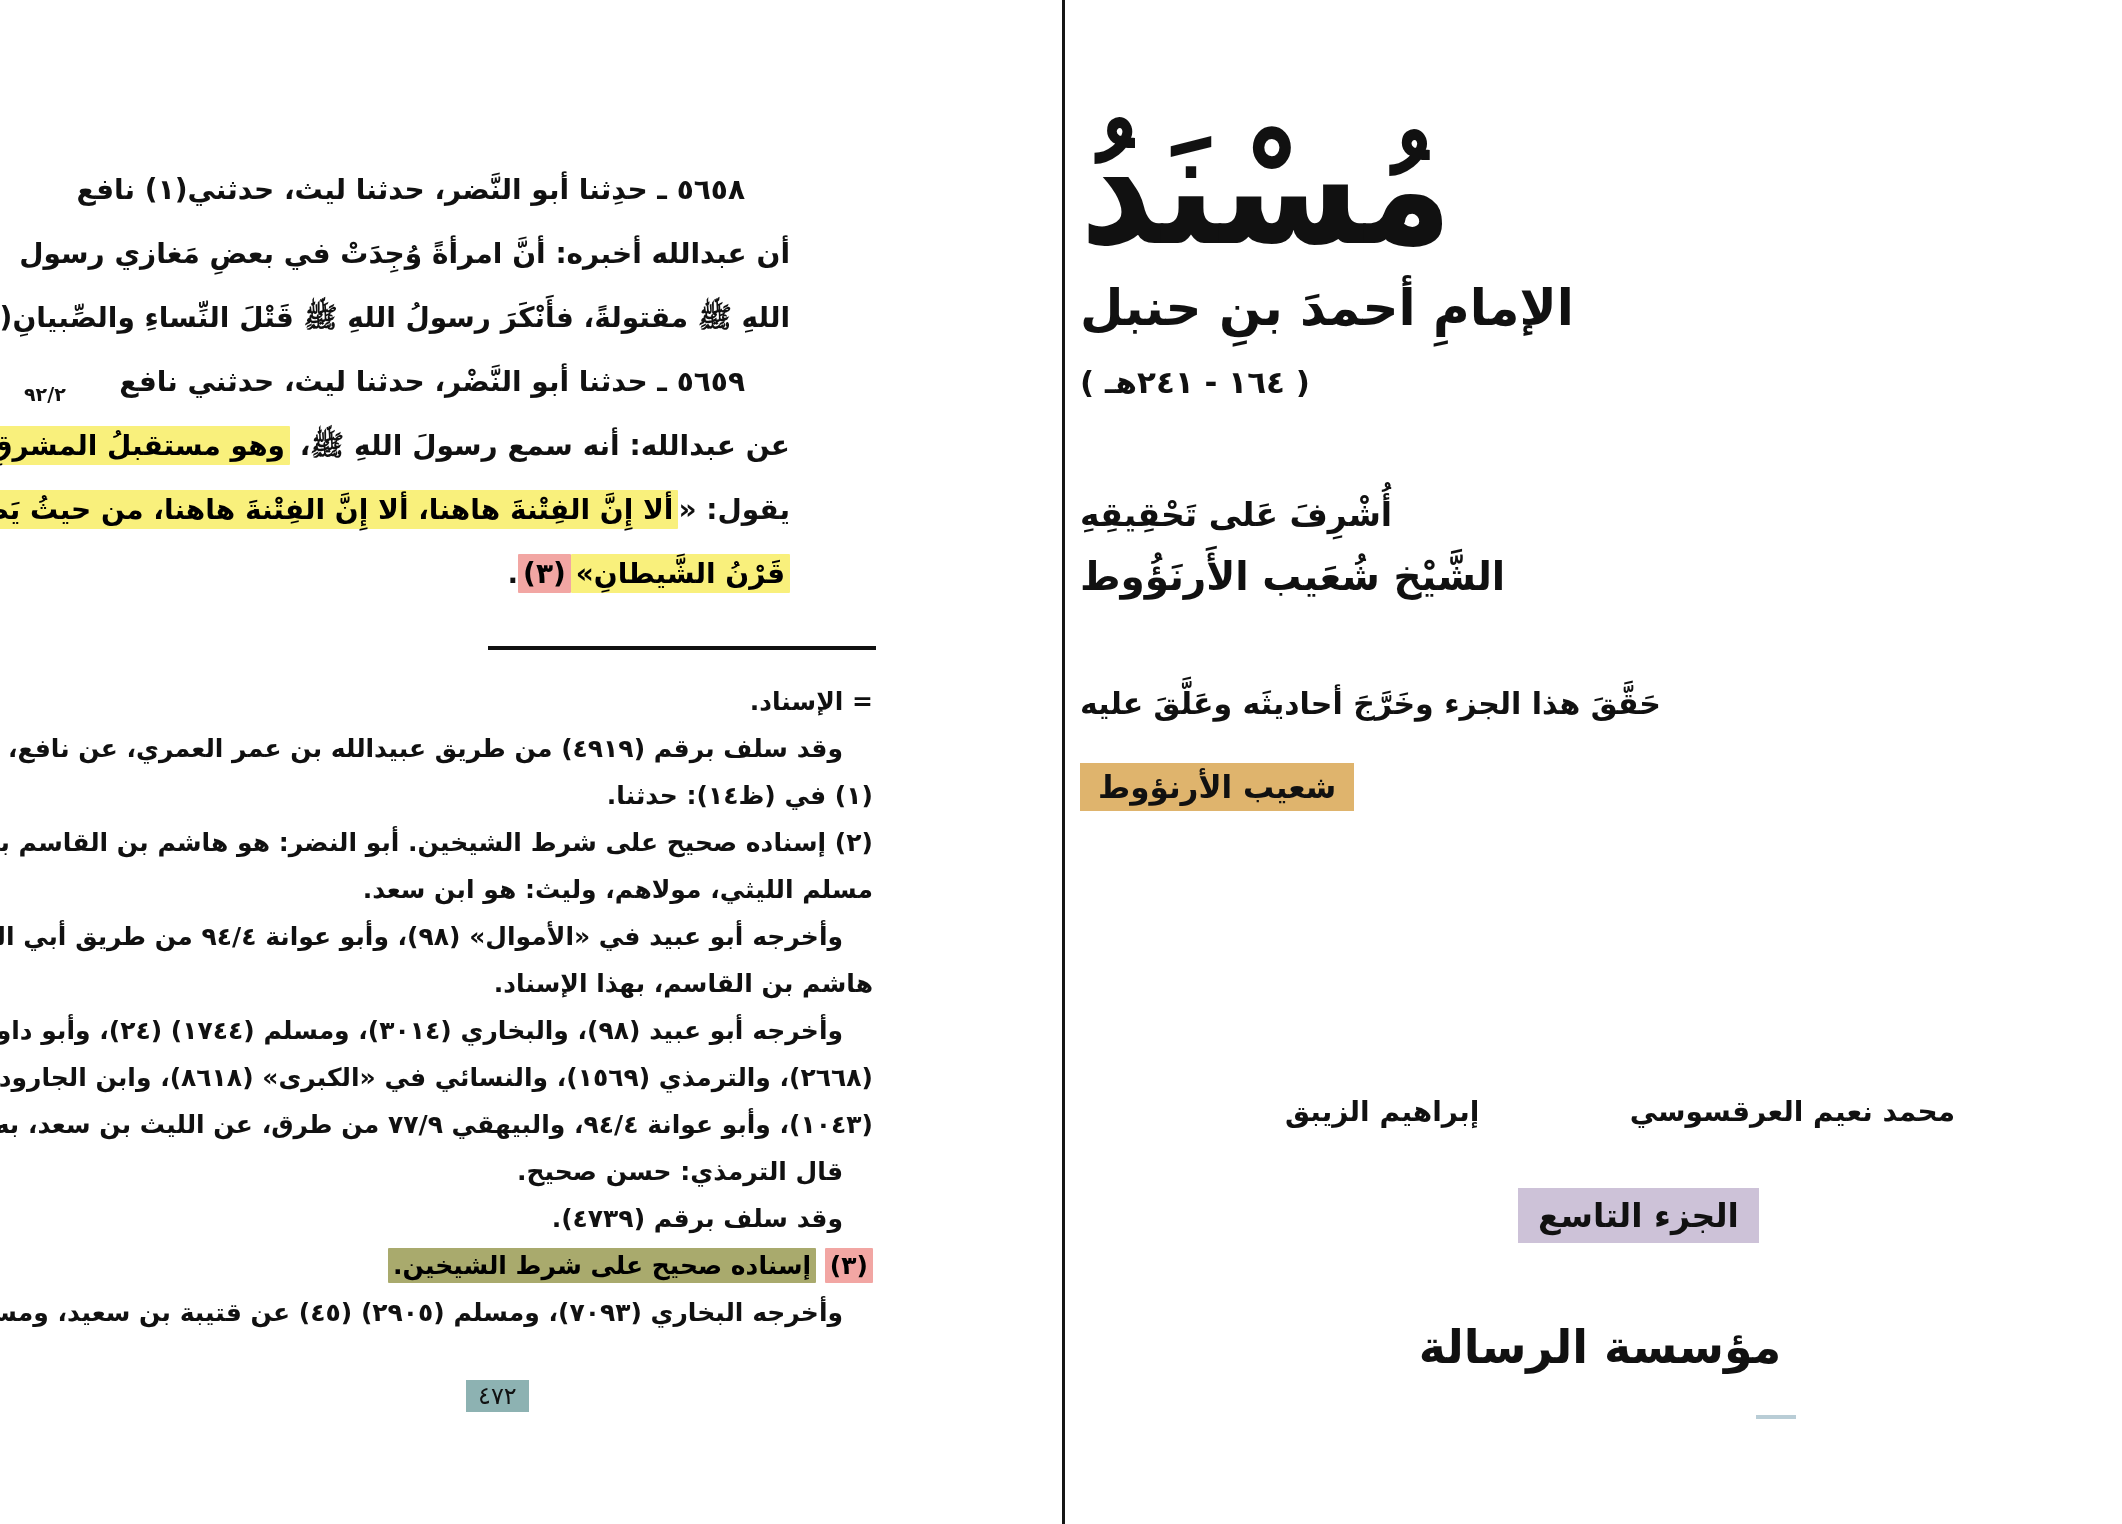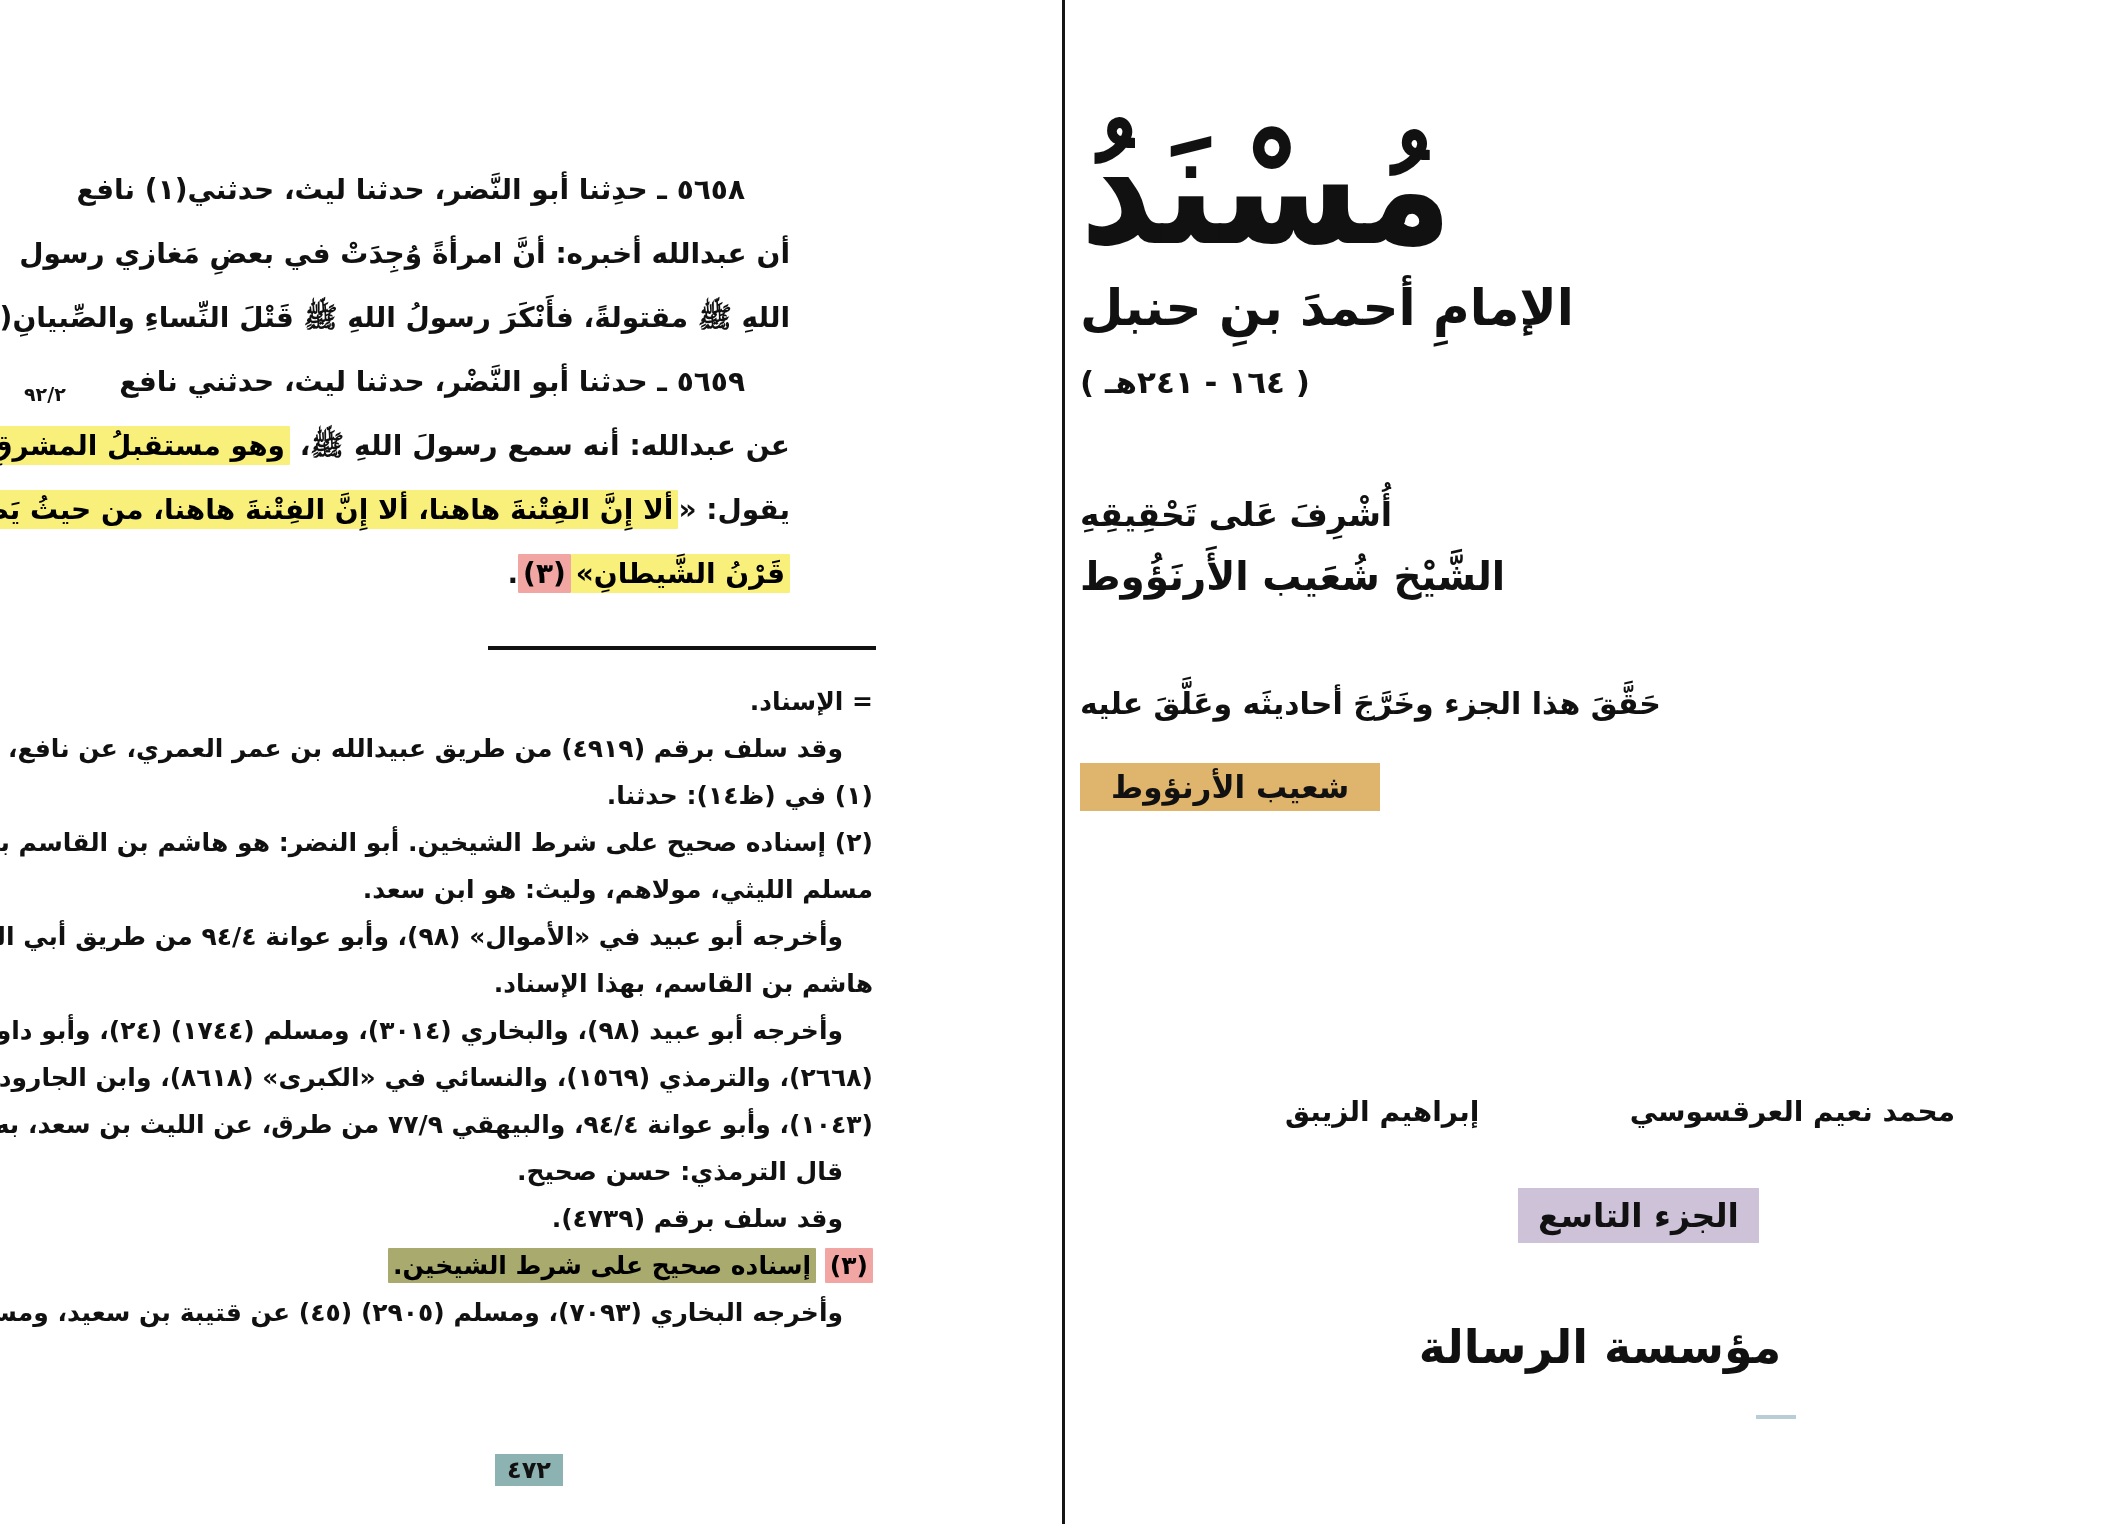--- a/index.html
+++ b/index.html
@@ -17,33 +17,33 @@
   mark{padding:3px 5px;border-radius:1px;}
   .hl-y{background:var(--hl_yellow);}
   .hl-p{background:var(--hl_pink);}
   .hl-o{background:var(--hl_olive);}
   .fn-sep{position:absolute;left:488px;top:646px;width:388px;height:4px;background:#111;}
   .footnotes{position:absolute;left:78px;top:678px;width:795px;direction:rtl;}
   .fn-line{position:relative;height:47px;line-height:47px;font-size:25px;font-weight:bold;
            text-align:right;white-space:nowrap;}
   .fn-line.indent{padding-right:30px;}
   .page-number{
-    position:absolute;left:466px;top:1454px;background:var(--hl_teal);
-    font-size:24px;font-weight:bold;padding:2px 12px;direction:rtl;margin-left:29px;
+    position:absolute;left:466px;top:1380px;background:var(--hl_teal);
+    font-size:24px;font-weight:normal;padding:2px 12px;direction:rtl;
   }
   
   .right-page{position:absolute;left:1080px;top:0;width:1000px;text-align:left;direction:rtl;}
   .title-word{margin-top:92px;font-size:142px;line-height:1.35;font-weight:bold;transform:scaleY(1.12);}
   .title-author{margin-top:-6px;font-size:50px;line-height:1.2;font-weight:bold;}
   .title-dates{margin-top:26px;font-size:31px;font-weight:bold;}
   .supervised{margin-top:86px;font-size:33px;font-weight:bold;line-height:1.75;}
   .supervised .l2{font-size:39px;}
   .verified{margin-top:74px;font-size:30px;font-weight:bold;}
   .editor-main{display:inline-block;margin-top:42px;background:var(--hl_tan);
-               font-size:31px;font-weight:bold;padding:6px 31px;}
+               font-size:31px;font-weight:bold;padding:6px 18px;}
   .editors-row{position:absolute;left:1285px;top:1095px;width:670px;display:flex;
                justify-content:space-between;direction:rtl;font-size:28px;font-weight:bold;}
   .volume{position:absolute;left:1518px;top:1188px;background:var(--hl_purple);
           font-size:33px;font-weight:bold;padding:8px 20px;direction:rtl;}
   .publisher{position:absolute;left:1380px;top:1320px;width:440px;text-align:center;
              font-size:46px;font-weight:bold;direction:rtl;letter-spacing:-1px;}
   .artifact-dash{position:absolute;left:1756px;top:1415px;width:40px;height:4px;background:#b9cdd6;}
 </style>
 </head>
 <body>

